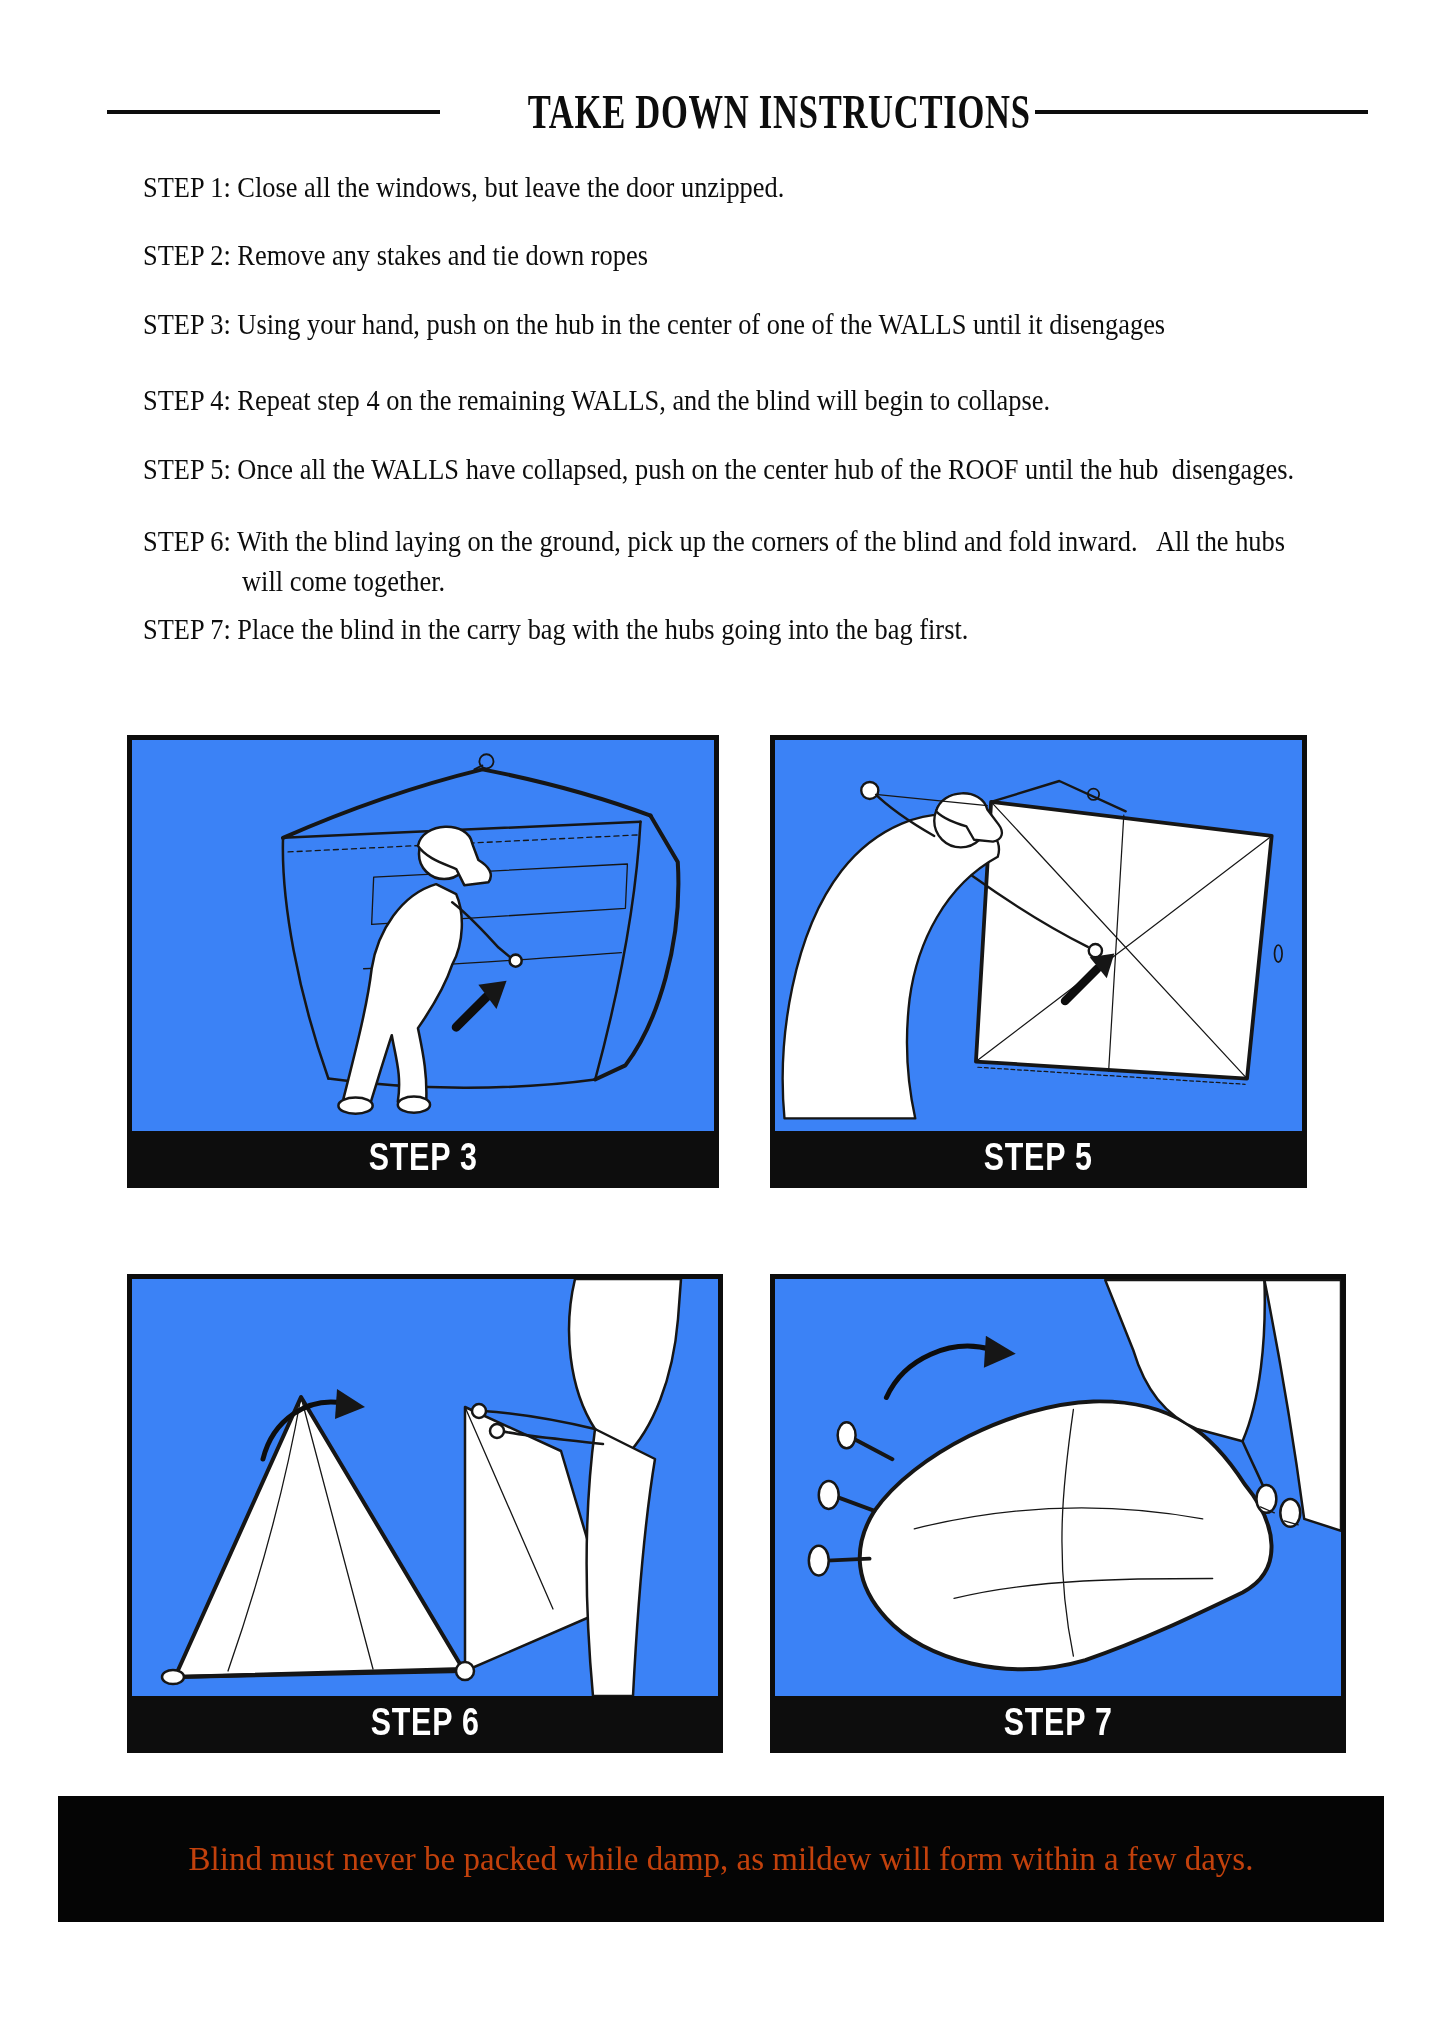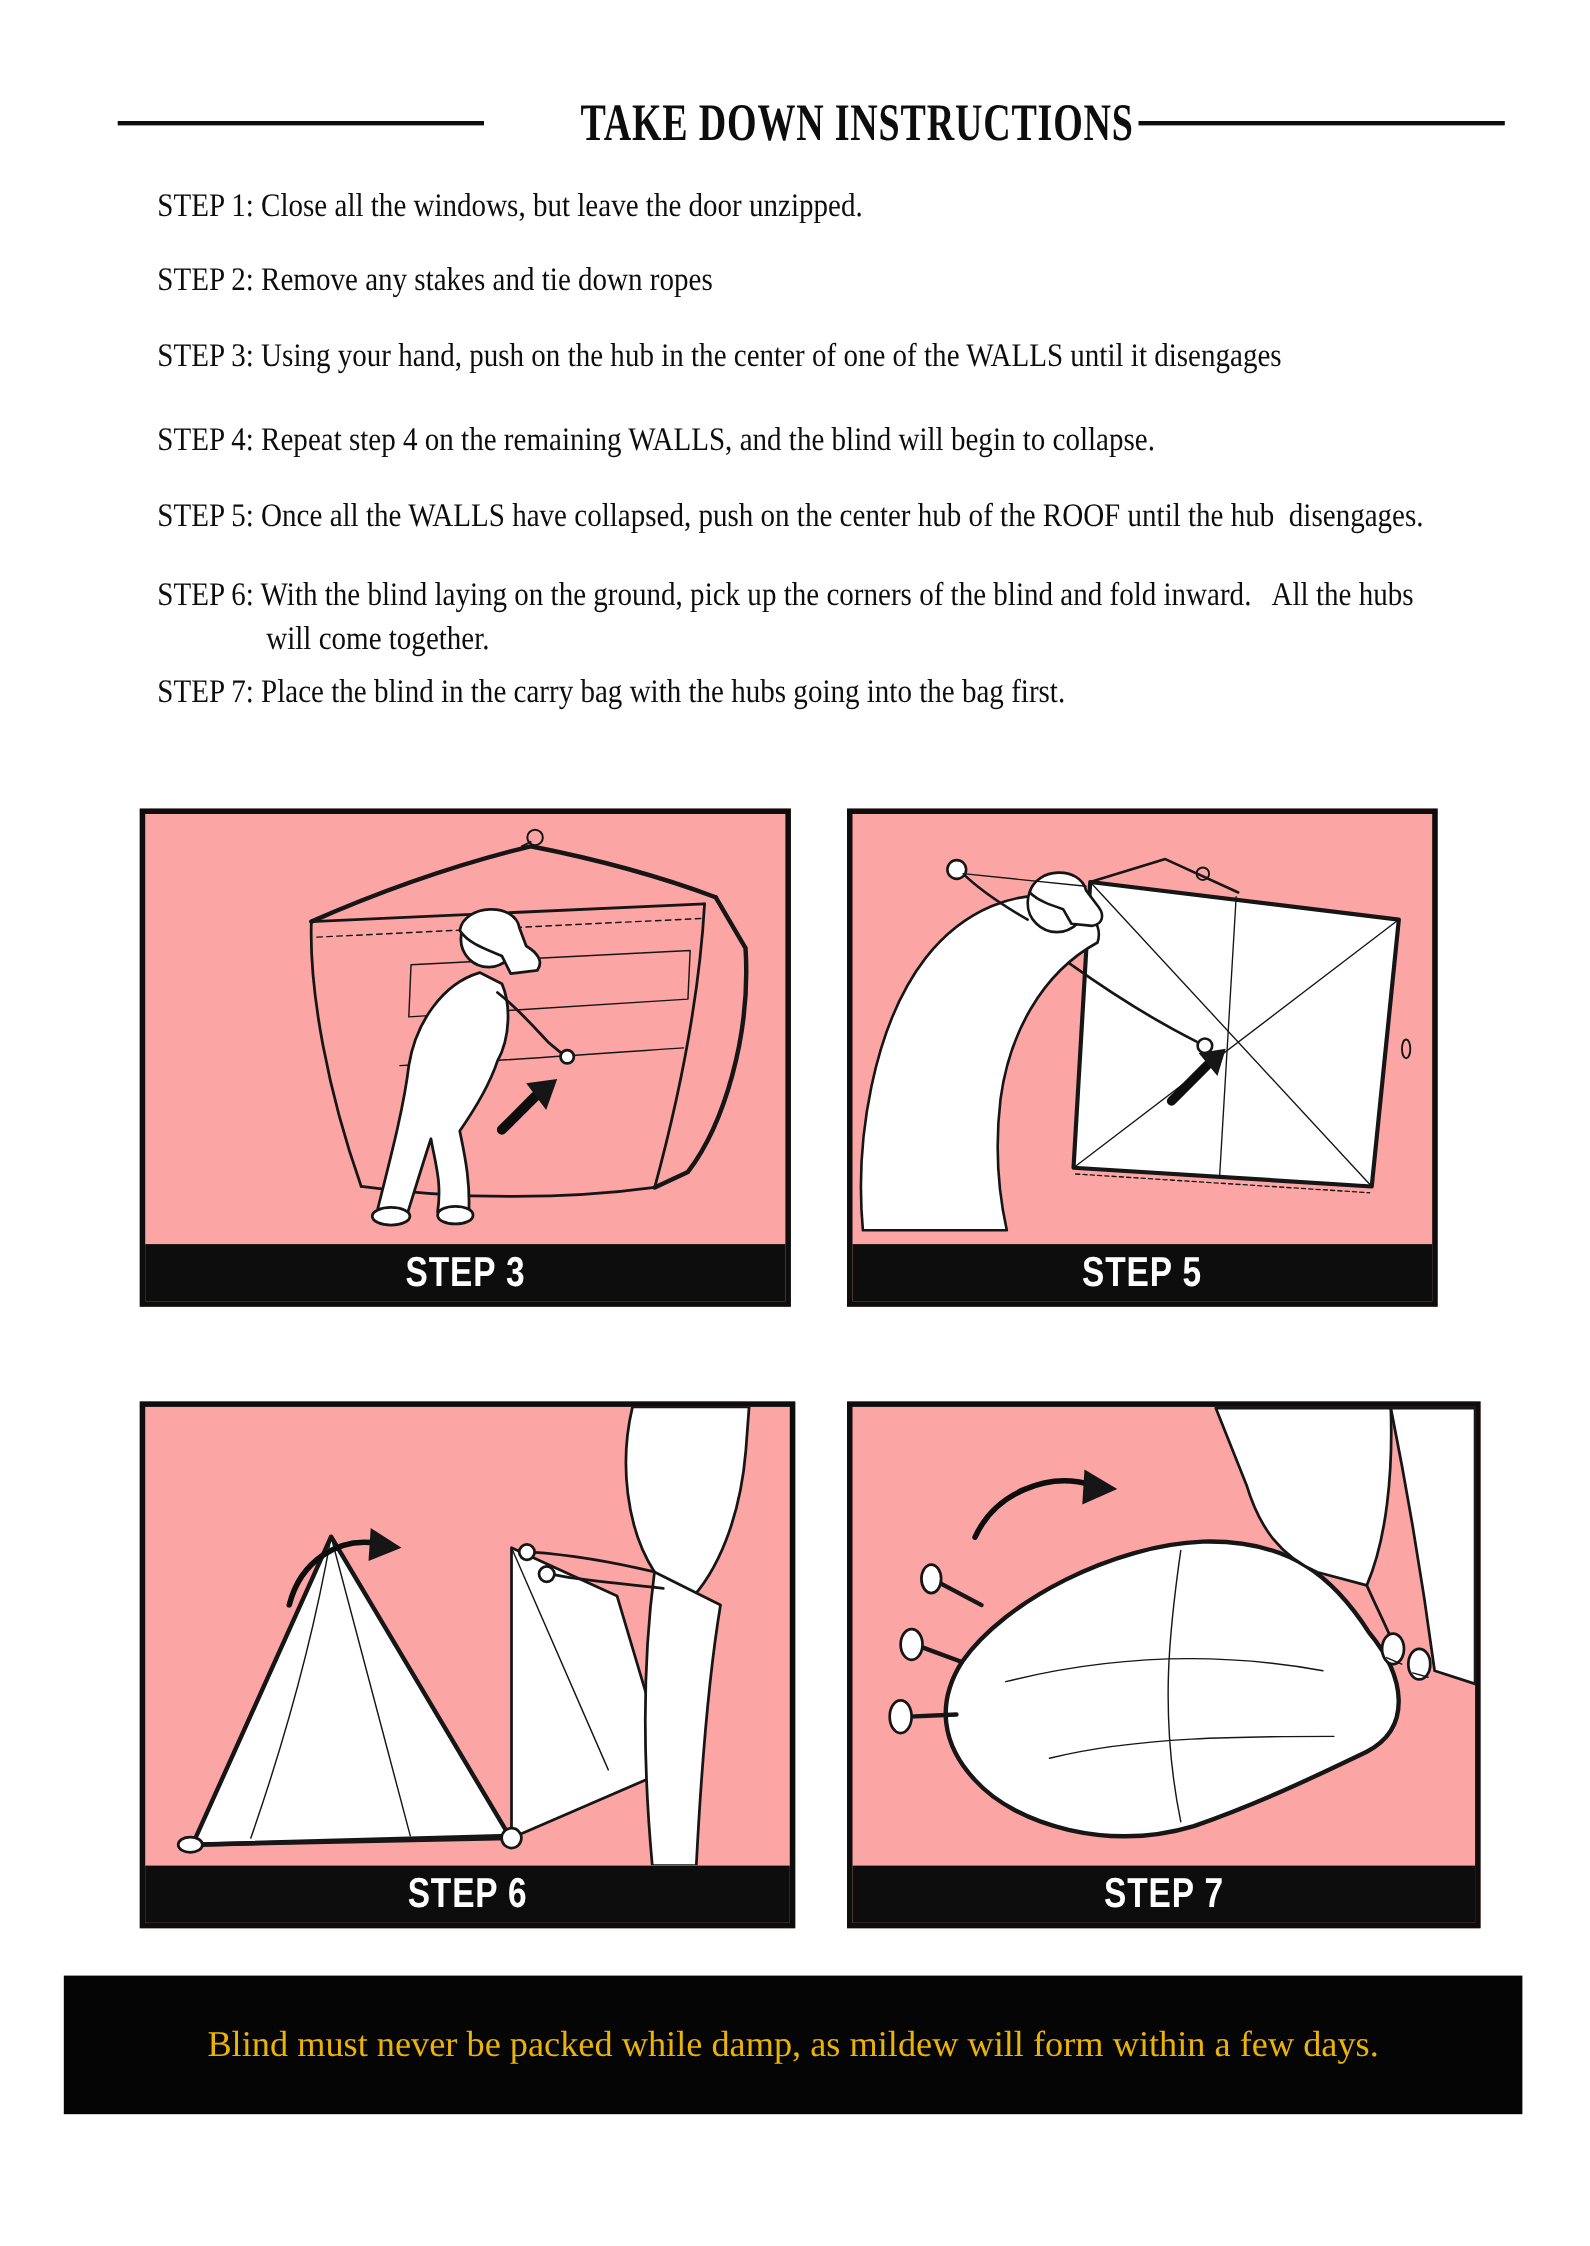--- a/index.html
+++ b/index.html
@@ -20,38 +20,38 @@
   .step{
     position:absolute;left:143px;margin:0;font-size:30px;line-height:38px;
     white-space:pre;transform:scaleX(0.88);transform-origin:0 50%;
   }
   .step-1{top:168px;} .step-2{top:236px;} .step-3{top:305px;}
   .step-4{top:381px;} .step-5{top:450px;} .step-6{top:522px;}
   .step-6b{top:562px;left:242px;} .step-7{top:610px;}
   
   .panel{
     position:absolute;box-sizing:border-box;border:5px solid #0d0d0d;
-    background:#fca5a5;display:flex;flex-direction:column;justify-content:space-between;
+    background:#3b82f6;display:flex;flex-direction:column;justify-content:space-between;
   }
   .panel-step3{left:127px;top:735px;width:592px;height:453px;}
   .panel-step5{left:770px;top:735px;width:537px;height:453px;}
   .panel-step6{left:127px;top:1274px;width:596px;height:479px;}
   .panel-step7{left:770px;top:1274px;width:576px;height:479px;}
   .art{flex:1;margin:0;overflow:hidden;}
   .art svg{width:100%;height:100%;display:block;}
   .caption{
     height:52px;flex:0 0 52px;background:#0d0d0d;color:#ffffff;
     display:flex;align-items:center;justify-content:center;
     font-family:"Liberation Sans",sans-serif;font-weight:700;font-size:38px;
   }
   .caption span{transform:scaleX(0.8);letter-spacing:1px;white-space:nowrap;}
   
   .banner{
     position:absolute;left:58px;top:1796px;width:1326px;height:126px;
-    background:#050505;color:#eab308;display:flex;flex-direction:column;
+    background:#050505;color:#c2410c;display:flex;flex-direction:column;
     align-items:center;justify-content:center;gap:8px;font-size:33px;
   }
   .banner p{margin:0;white-space:nowrap;}
   
   .lineart{stroke:#161616;fill:none;stroke-width:2.5;stroke-linecap:round;stroke-linejoin:round;}
   .thick{stroke-width:4;}
   .thin{stroke-width:1.3;}
   .white{fill:#ffffff;}
   .solid{fill:#161616;stroke:none;}
 </style>

